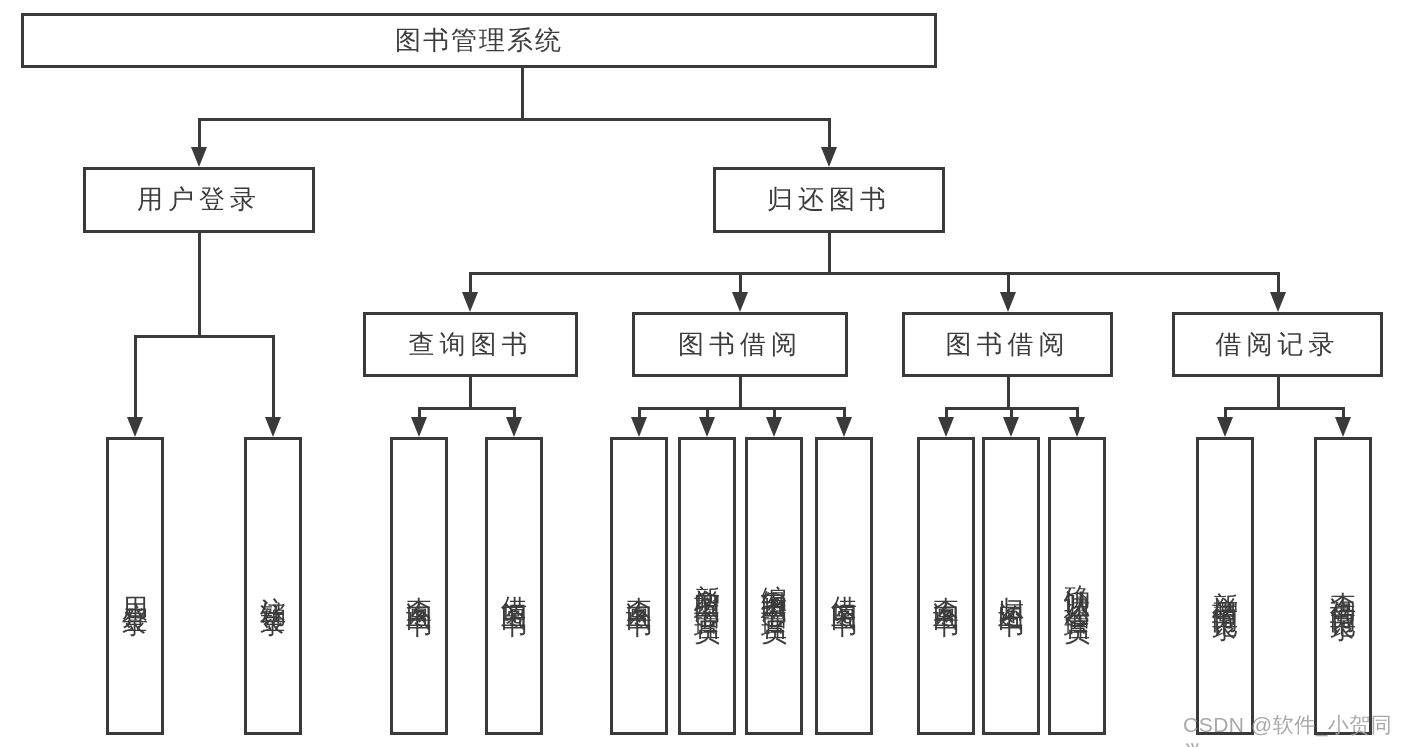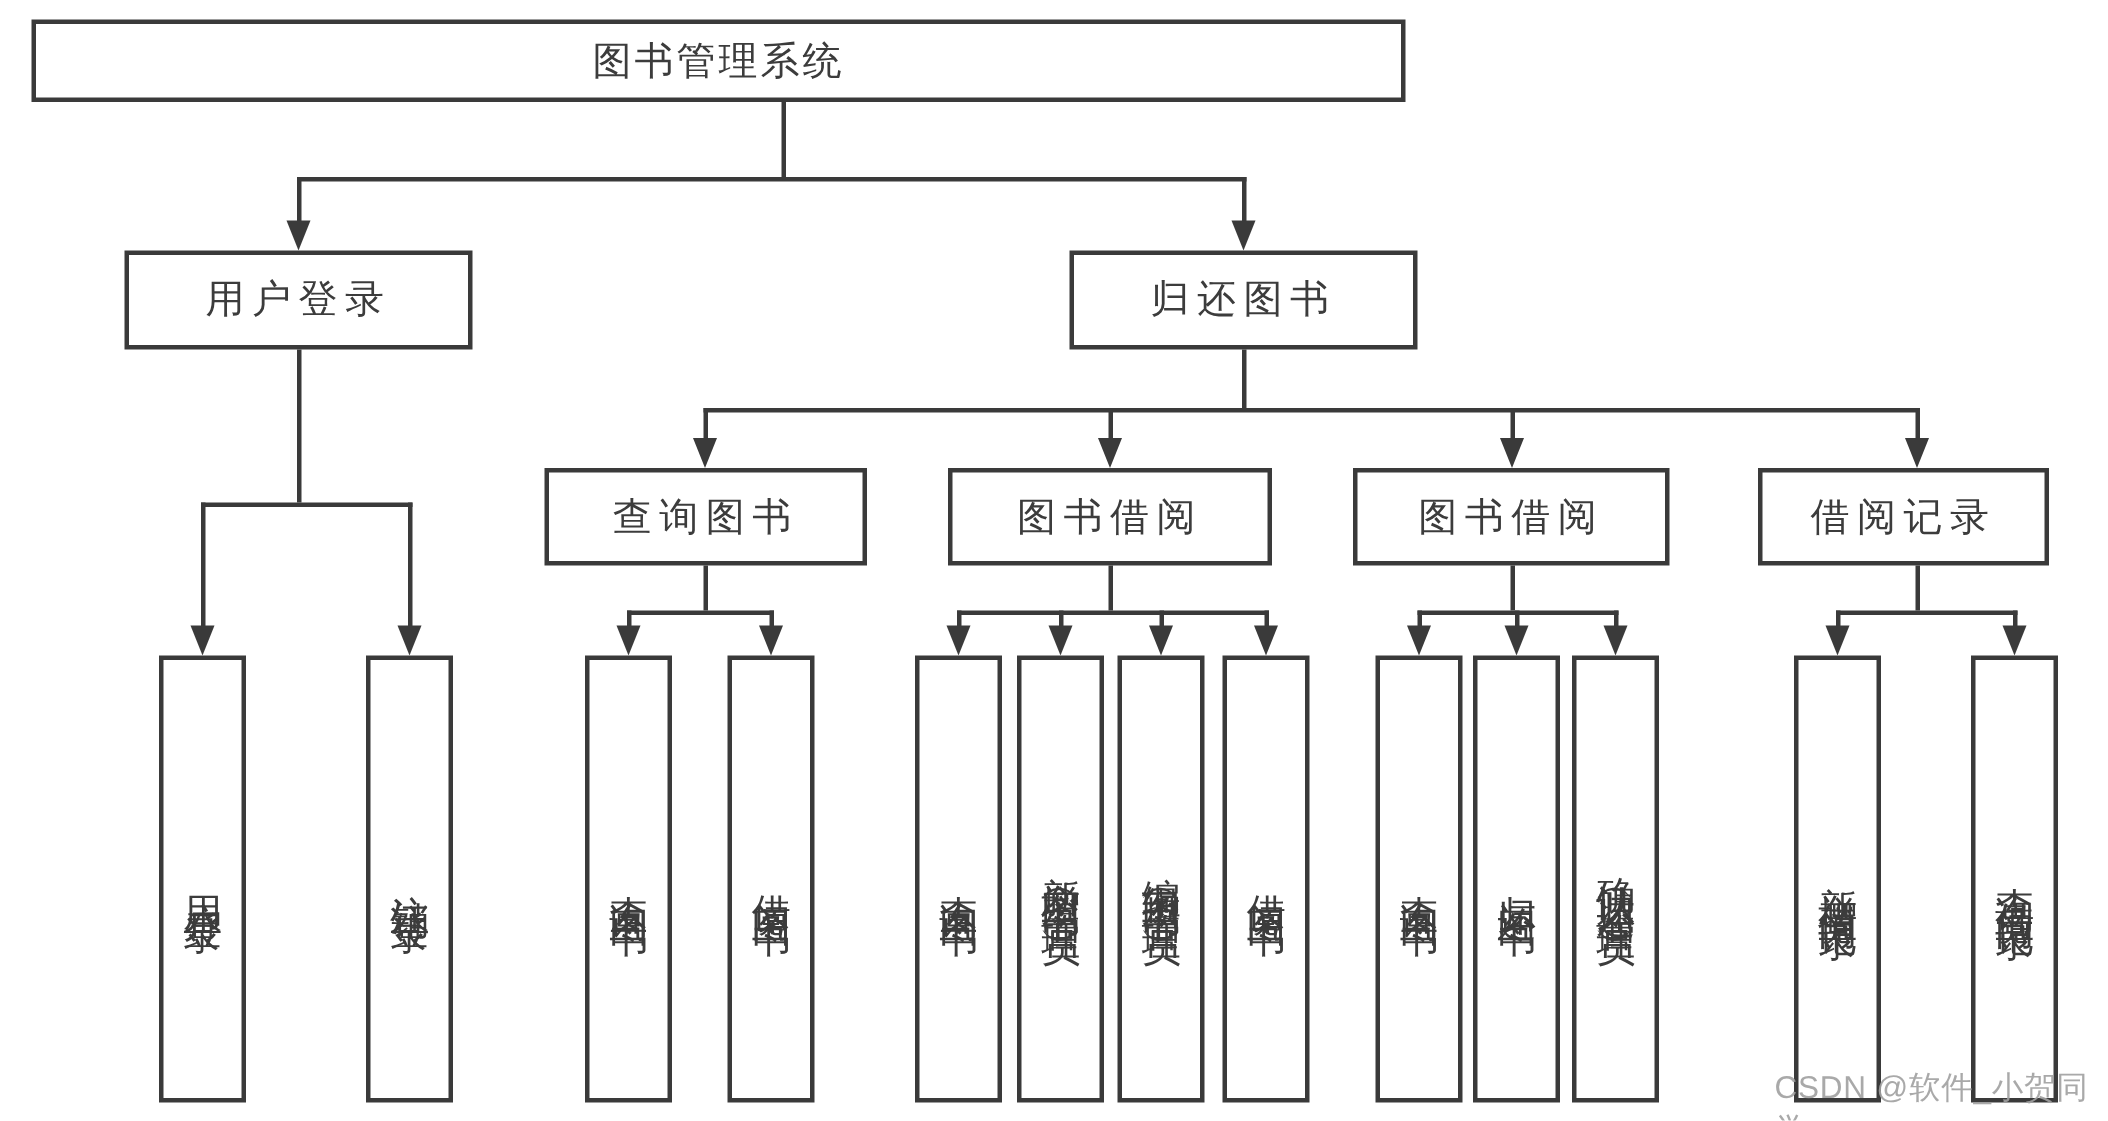--- a/index.html
+++ b/index.html
@@ -42,21 +42,21 @@
 <div class="stage">
 
   <div class="box title" style="left:21px;top:13px;width:916px;height:55px">图书管理系统</div>
 
   <div class="box" style="left:83px;top:167px;width:232px;height:66px">用户登录</div>
   <div class="box" style="left:713px;top:167px;width:232px;height:66px">归还图书</div>
 
   <div class="box" style="left:363px;top:312px;width:215px;height:65px">查询图书</div>
   <div class="box" style="left:632px;top:312px;width:216px;height:65px">图书借阅</div>
   <div class="box" style="left:902px;top:312px;width:211px;height:65px">图书借阅</div>
-  <div class="box" style="left:1172px;top:312px;width:194px;height:65px">借阅记录</div>
+  <div class="box" style="left:1172px;top:312px;width:211px;height:65px">借阅记录</div>
 
   <div class="box leaf" style="left:106px;top:437px;width:58px;height:298px">
       <span>用户登录</span>
     </div>
   <div class="box leaf" style="left:244px;top:437px;width:58px;height:298px">
       <span>注销登录</span>
     </div>
   <div class="box leaf" style="left:390px;top:437px;width:58px;height:298px">
       <span>查询图书</span>
     </div>

